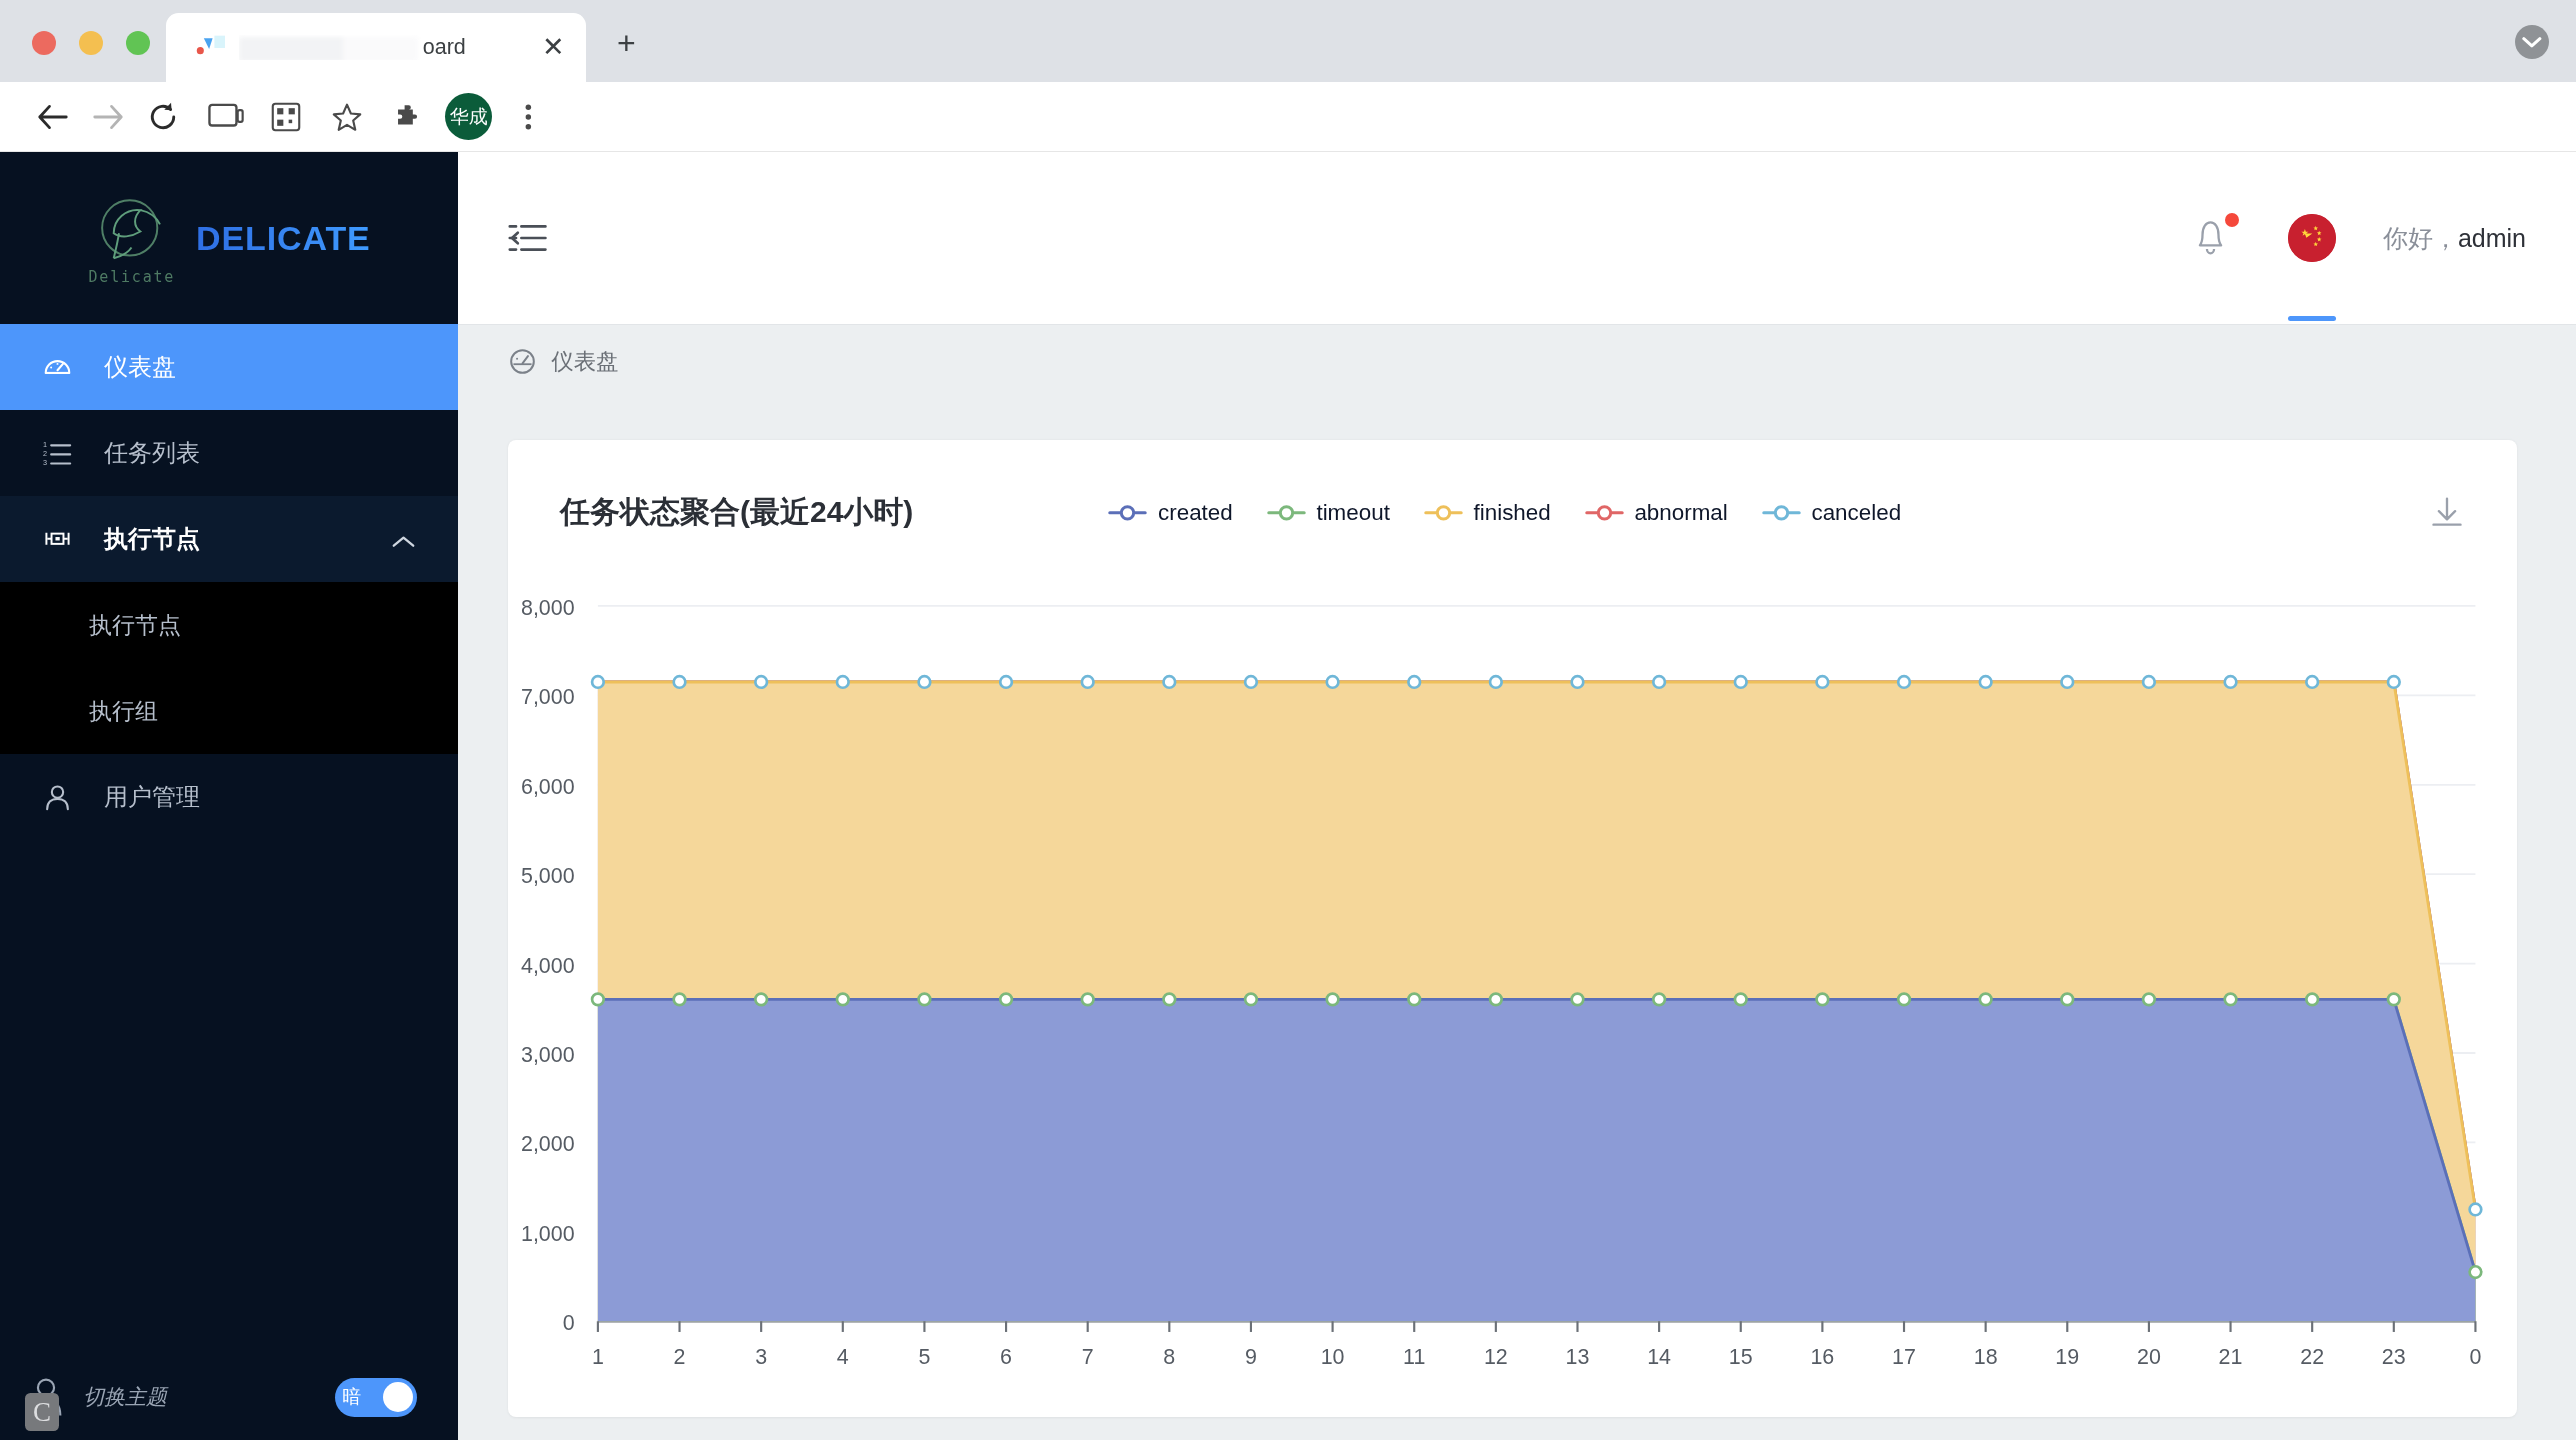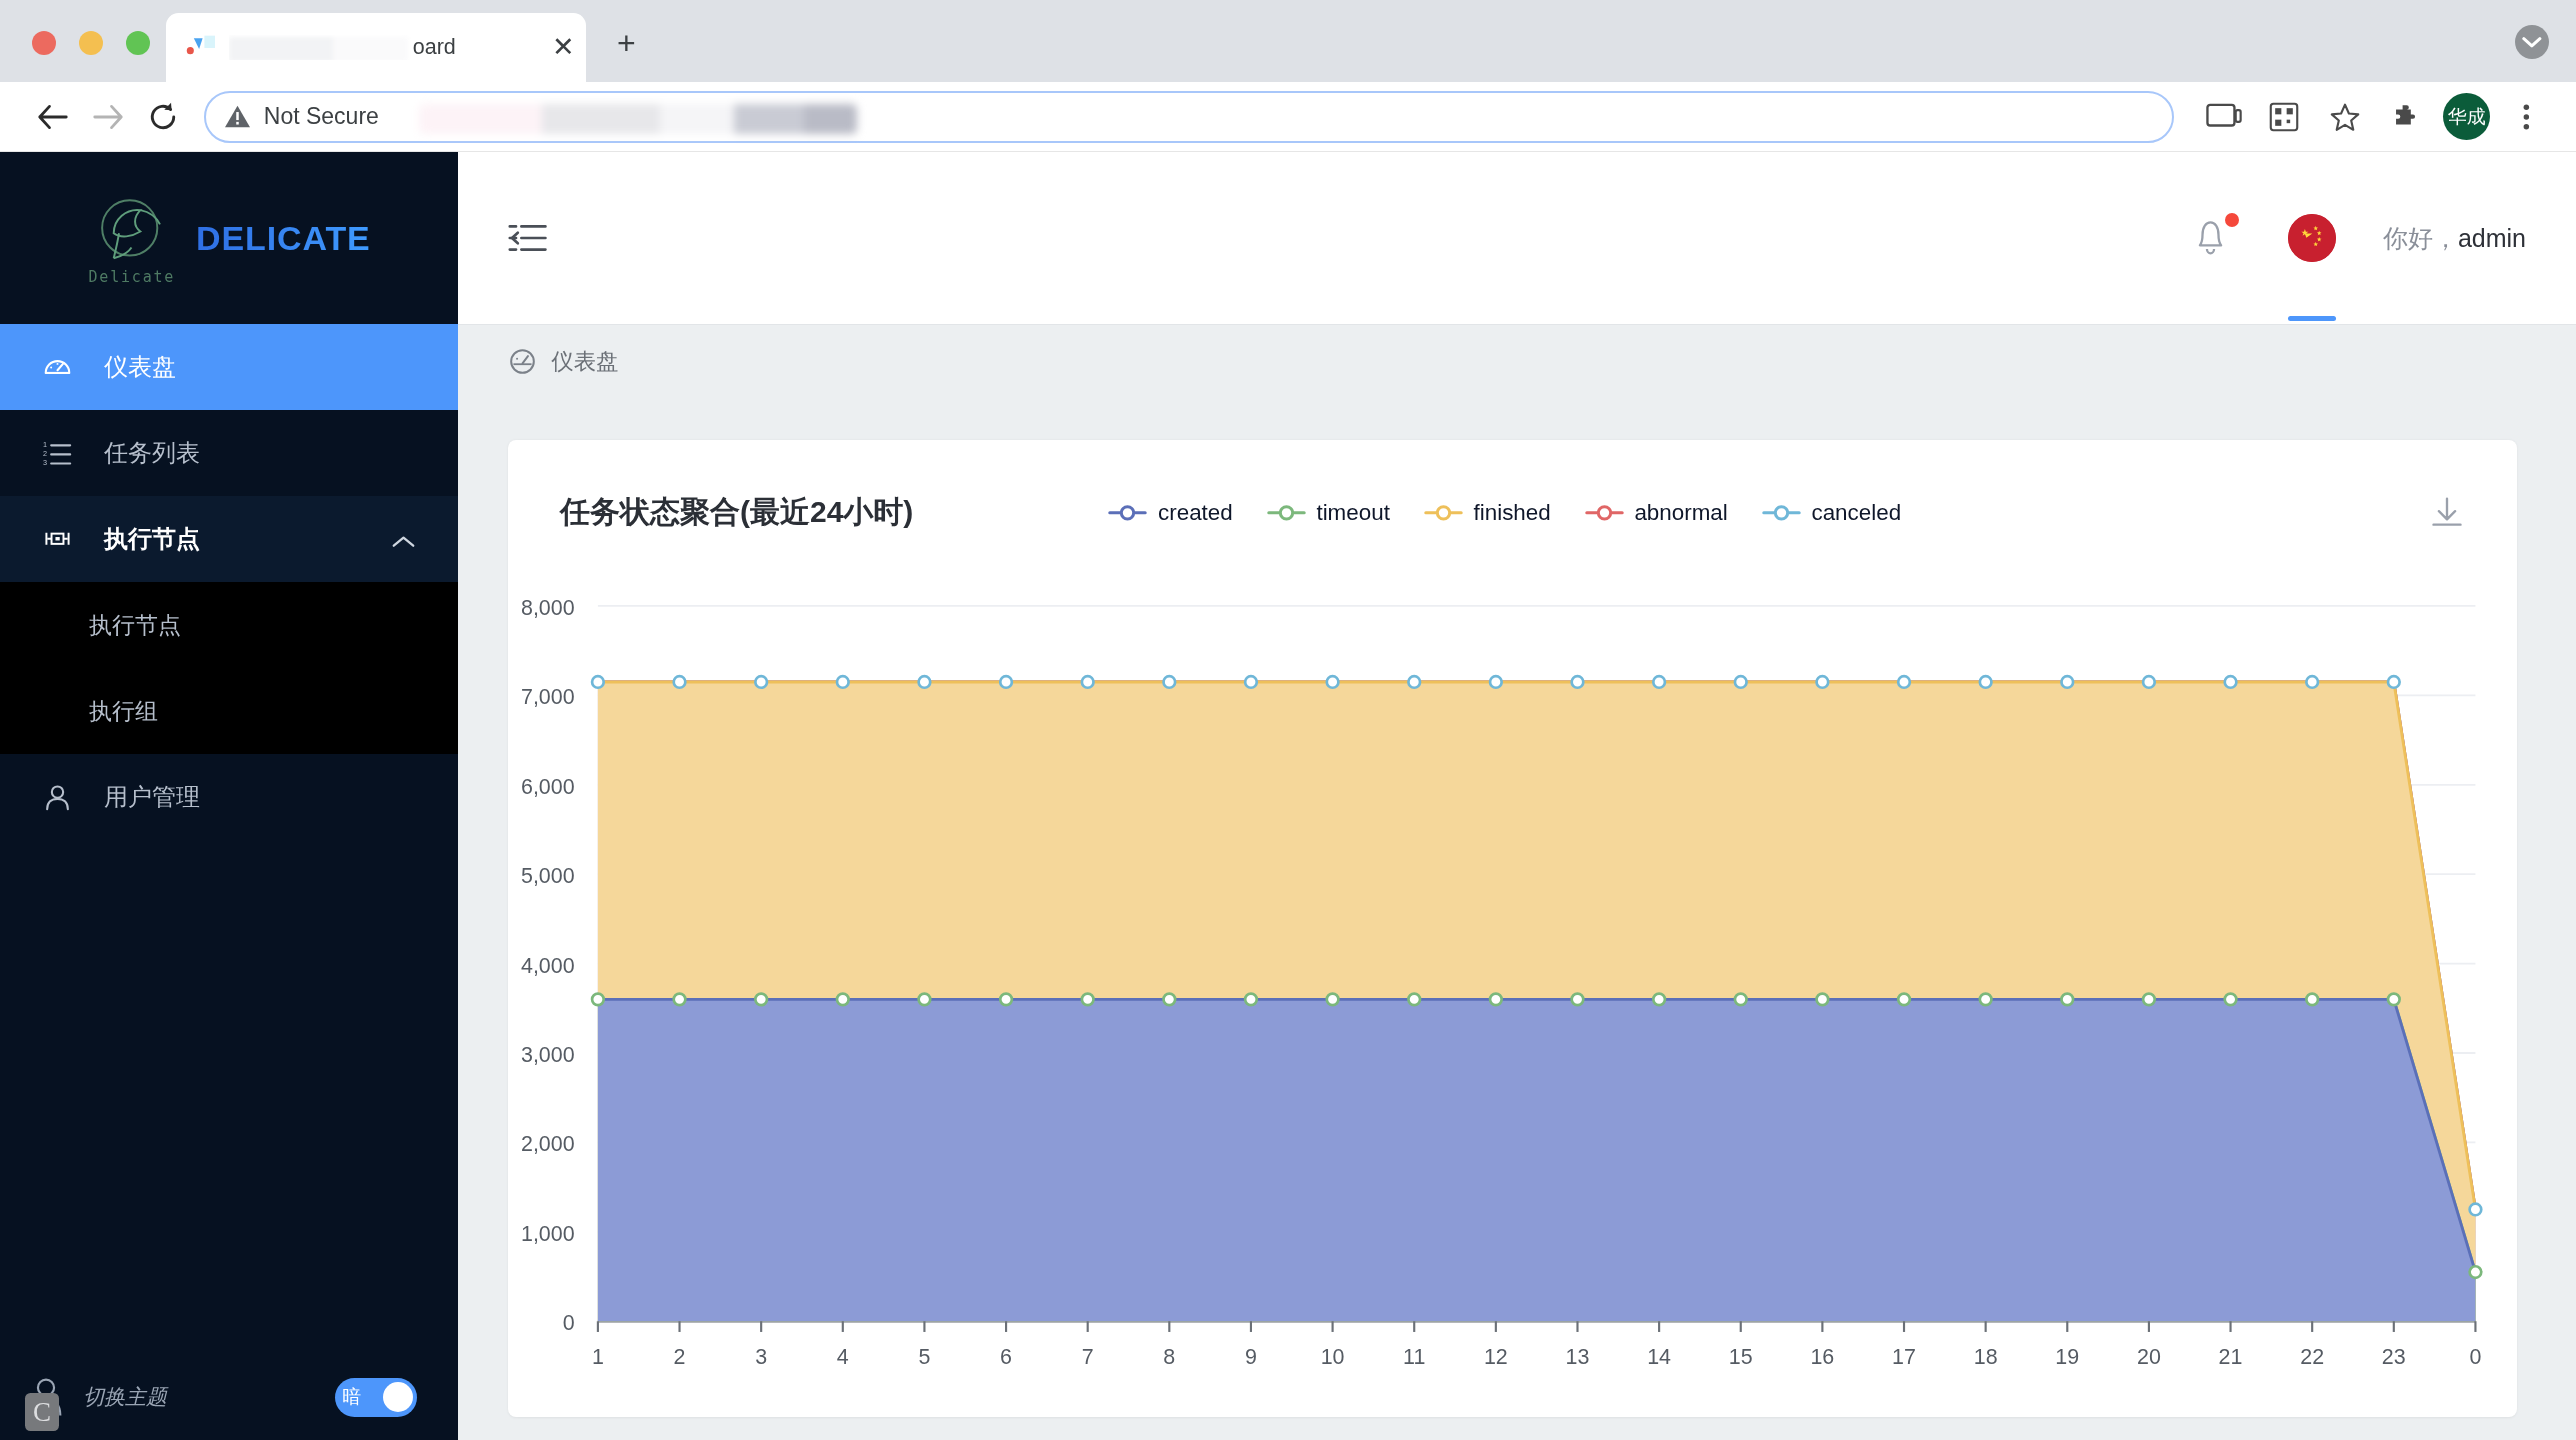--- a/index.html
+++ b/index.html
@@ -20,21 +20,21 @@
   .traffic { display: flex; gap: 23px; padding: 0 0 27px 32px; align-items: center; }
   .dot { width: 24px; height: 24px; border-radius: 50%; }
   .dot.red { background: #ec6a5f; }
   .dot.yellow { background: #f4bf50; }
   .dot.green { background: #61c454; }
 
   .tab {
     position: absolute; left: 166px; top: 12.5px;
     width: 420px; height: 70px;
     background: #fff; border-radius: 12.5px 12.5px 0 0;
-    display: flex; align-items: center; padding: 0 6px;
+    display: flex; align-items: center; padding: 0 16px;
   }
   .tab-favicon { width: 30px; height: 30px; margin-left: 12.5px; position: relative; flex: none; }
   .tab-title {
     flex: 1; font-size: 21.5px; color: #3c4043;
     white-space: nowrap; overflow: hidden;
     margin-left: 14.3px; position: relative;
   }
   .tab-title-blur {
     position: absolute; left: 0; top: 1.8px; width: 179px; height: 25px;
     background: linear-gradient(90deg,#f2f3f5 0%, #f2f3f5 58%, #fafafb 58%, #fafafb 100%);
@@ -256,31 +256,20 @@
           <path d="M23 5 L34 17 L23 29 M34 17 L4 17" stroke="#b4b4b4" stroke-width="3.2" fill="none" stroke-linecap="round" stroke-linejoin="round"></path>
         </svg>
     </div>
     <div class="nav-btn">
       <svg width="34" height="34" viewBox="0 0 38 38">
         <path d="M31 19 A12 12 0 1 1 27.5 10.5" stroke="#2b2b2b" stroke-width="3.2" fill="none" stroke-linecap="round"></path>
         <path d="M28 3 L28.6 11.5 L20.5 11" fill="#2b2b2b"></path>
       </svg>
     </div>
 
-    <div class="omnibox">
-      <div class="warn-tri">
-        <svg width="27" height="25" viewBox="0 0 30 28">
-          <path d="M15 2 L29 26 L1 26 Z" fill="#5f6368"></path>
-          <rect x="13.6" y="9" width="2.8" height="9" fill="#fff"></rect>
-          <rect x="13.6" y="20" width="2.8" height="3" fill="#fff"></rect>
-        </svg>
-      </div>
-      <div class="notsecure">Not Secure</div>
-      <div class="url-blur"></div>
-    </div>
 
     <div class="tb-icon">
       <svg width="36" height="29" viewBox="0 0 40 32">
         <rect x="1.6" y="3" width="30" height="23" rx="3" stroke="#4a4a4a" stroke-width="2.6" fill="none"></rect>
         <rect x="33" y="9" width="5.5" height="13" rx="2" stroke="#4a4a4a" stroke-width="2.4" fill="none"></rect>
       </svg>
     </div>
     <div class="tb-icon">
       <svg width="30" height="30" viewBox="0 0 34 34">
         <rect x="2" y="2" width="30" height="30" rx="3" stroke="#4a4a4a" stroke-width="2.4" fill="none"></rect>

